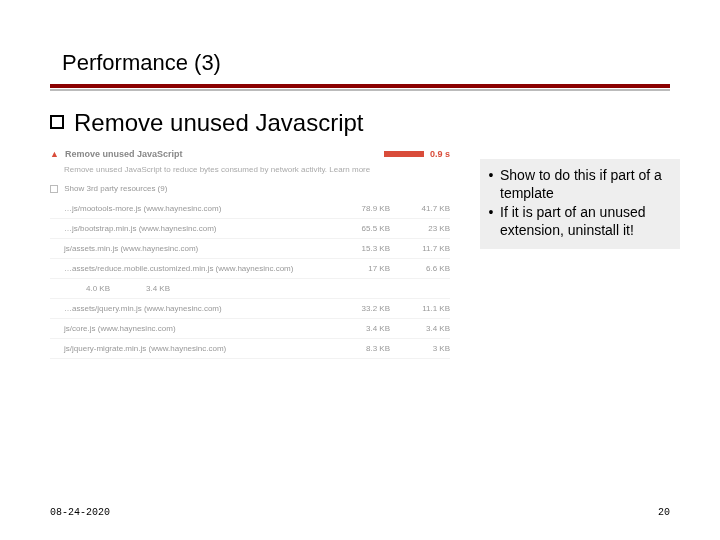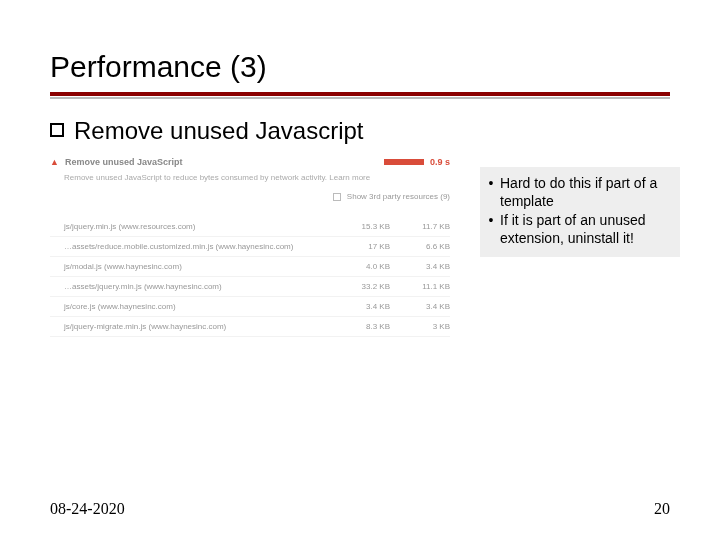--- a/index.html
+++ b/index.html
@@ -6,24 +6,25 @@
   body {
     width: 720px;
     height: 540px;
     background: #fff;
     font-family: Verdana, Arial, sans-serif;
     position: relative;
     padding: 50px 50px 30px 50px;
     color: #000;
   }
   .title {
-    font-size: 30px;
+    font-size: 22px;
     font-weight: normal;
     font-family: Verdana, sans-serif;
     margin-bottom: 8px;
+    margin-left: 12px;
   }
   .rule-wrap { margin-bottom: 18px; }
   .rule-dark { height: 4px; background: #8b0000; }
   .rule-grey { height: 2px; background: #bbb; margin-top: 1px; }
   .sub-row {
     display: flex;
     align-items: flex-start;
     gap: 10px;
     margin-bottom: 12px;
   }
@@ -54,21 +55,21 @@
     display: flex;
     align-items: center;
     gap: 6px;
     margin-bottom: 6px;
   }
   .dt-tri { color: #d94c3a; font-size: 9px; }
   .dt-title { font-weight: bold; color: #888; }
   .dt-bar { width: 40px; height: 6px; background: #d94c3a; margin-left: auto; }
   .dt-score { color: #d94c3a; font-weight: bold; }
   .dt-desc { margin: 6px 0 10px 14px; color: #aaa; font-size: 8px; }
-  .dt-filter { text-align: right; margin-bottom: 16px; font-size: 8px; }
+  .dt-filter { text-align: left; margin-bottom: 6px; font-size: 8px; }
   .dt-filter-box {
     display: inline-block; width: 8px; height: 8px;
     border: 1px solid #bbb; vertical-align: middle; margin-right: 4px;
   }
   .dt-table-head {
     display: flex; padding: 4px 0;
     border-bottom: 1px solid #eee;
     font-size: 8px; color: #999;
   }
   .dt-th-url { flex: 1; padding-left: 14px; }
@@ -96,22 +97,22 @@
   .callout li { display: flex; margin-bottom: 2px; }
   .callout .bullet { width: 18px; text-align: center; }
   .callout .txt { flex: 1; }
 
   .footer {
     position: absolute;
     bottom: 22px;
     left: 50px; right: 50px;
     display: flex;
     justify-content: space-between;
-    font-size: 16px;
-    font-family: Liberation Serif, serif;
+    font-size: 10px;
+    font-family: Liberation Mono, monospace;
   }
 </style>
 </head>
 <body>
 
 <h1 class="title">Performance (3)</h1>
 <div class="rule-wrap">
   <div class="rule-dark"></div>
   <div class="rule-grey"></div>
 </div>
@@ -130,31 +131,40 @@
       <span class="dt-bar"></span>
       <span class="dt-score">0.9 s</span>
     </div>
     <div class="dt-desc">Remove unused JavaScript to reduce bytes consumed by network activity. Learn more</div>
     <div class="dt-filter">
       <span class="dt-filter-box"></span>
       <span>Show 3rd party resources (9)</span>
     </div>
     <div id="dt-rows">
         <div class="dt-row">
-          <div class="dt-cell-url">js/jquery.min.js  (www.resources.com)</div>
+          <div class="dt-cell-url">…js/mootools-more.js  (www.haynesinc.com)</div>
+          <div class="dt-cell-size">78.9 KB</div>
+          <div class="dt-cell-save">41.7 KB</div>
+        </div>
+        <div class="dt-row">
+          <div class="dt-cell-url">…js/bootstrap.min.js  (www.haynesinc.com)</div>
+          <div class="dt-cell-size">65.5 KB</div>
+          <div class="dt-cell-save">23 KB</div>
+        </div>
+        <div class="dt-row">
+          <div class="dt-cell-url">js/assets.min.js  (www.haynesinc.com)</div>
           <div class="dt-cell-size">15.3 KB</div>
           <div class="dt-cell-save">11.7 KB</div>
         </div>
         <div class="dt-row">
           <div class="dt-cell-url">…assets/reduce.mobile.customized.min.js  (www.haynesinc.com)</div>
           <div class="dt-cell-size">17 KB</div>
           <div class="dt-cell-save">6.6 KB</div>
         </div>
         <div class="dt-row">
-          <div class="dt-cell-url">js/modal.js  (www.haynesinc.com)</div>
           <div class="dt-cell-size">4.0 KB</div>
           <div class="dt-cell-save">3.4 KB</div>
         </div>
         <div class="dt-row">
           <div class="dt-cell-url">…assets/jquery.min.js  (www.haynesinc.com)</div>
           <div class="dt-cell-size">33.2 KB</div>
           <div class="dt-cell-save">11.1 KB</div>
         </div>
         <div class="dt-row">
           <div class="dt-cell-url">js/core.js  (www.haynesinc.com)</div>
@@ -166,21 +176,21 @@
           <div class="dt-cell-size">8.3 KB</div>
           <div class="dt-cell-save">3 KB</div>
         </div>
       </div>
   </div>
 
   <div class="callout">
     <ul id="callout-list">
         <li>
           <span class="bullet">•</span>
-          <span class="txt">Hard to do this if part of a template</span>
+          <span class="txt">Show to do this if part of a template</span>
         </li>
         <li>
           <span class="bullet">•</span>
           <span class="txt">If it is part of an unused extension, uninstall it!</span>
         </li>
       </ul>
   </div>
 </div>
 
 <div class="footer">

